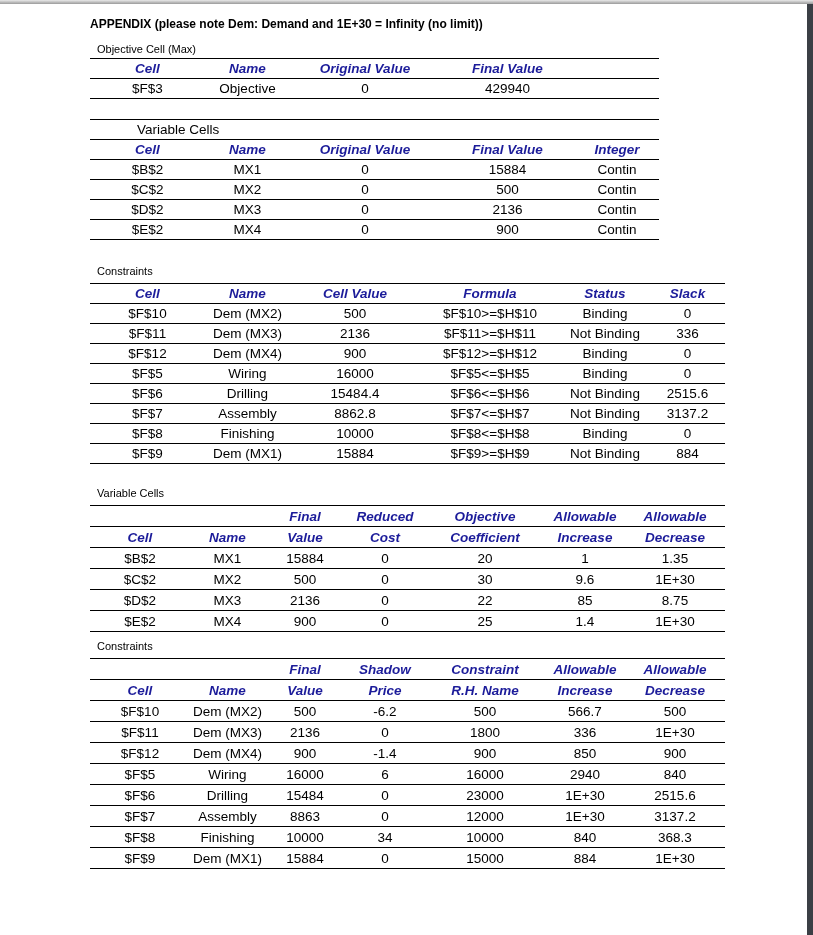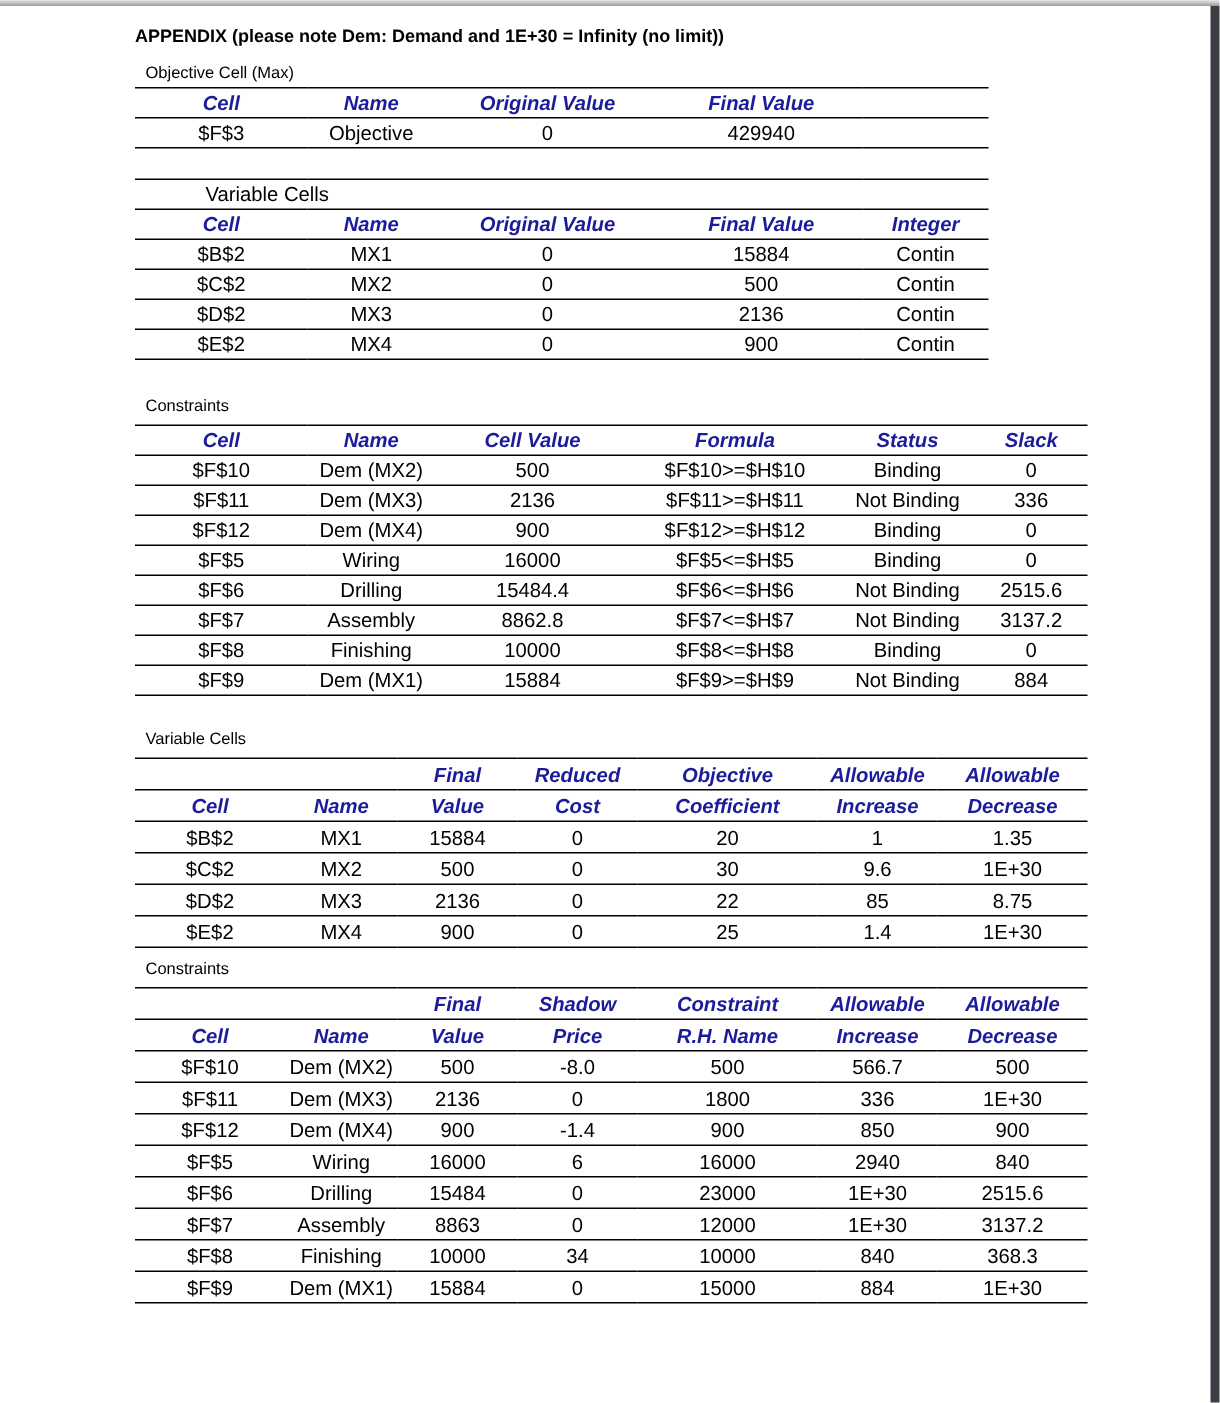--- a/index.html
+++ b/index.html
@@ -342,21 +342,21 @@
         <th>R.H. Name</th>
         <th>Increase</th>
         <th>Decrease</th>
       </tr>
     </thead>
     <tbody>
         <tr>
           <td>$F$10</td>
           <td>Dem (MX2)</td>
           <td>500</td>
-          <td>-8.0</td>
+          <td>-6.2</td>
           <td>500</td>
           <td>566.7</td>
           <td>500</td>
         </tr>
         <tr>
           <td>$F$11</td>
           <td>Dem (MX3)</td>
           <td>2136</td>
           <td>0</td>
           <td>1800</td>

